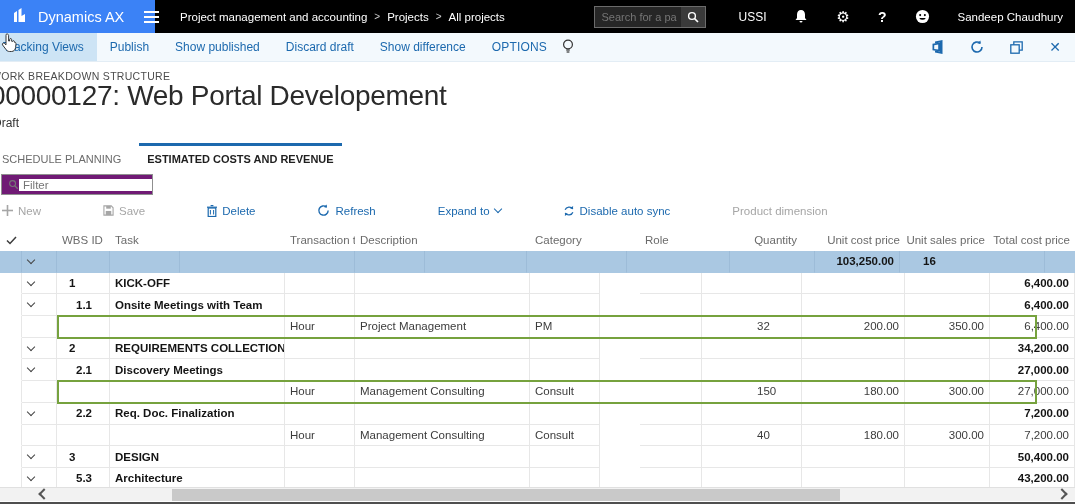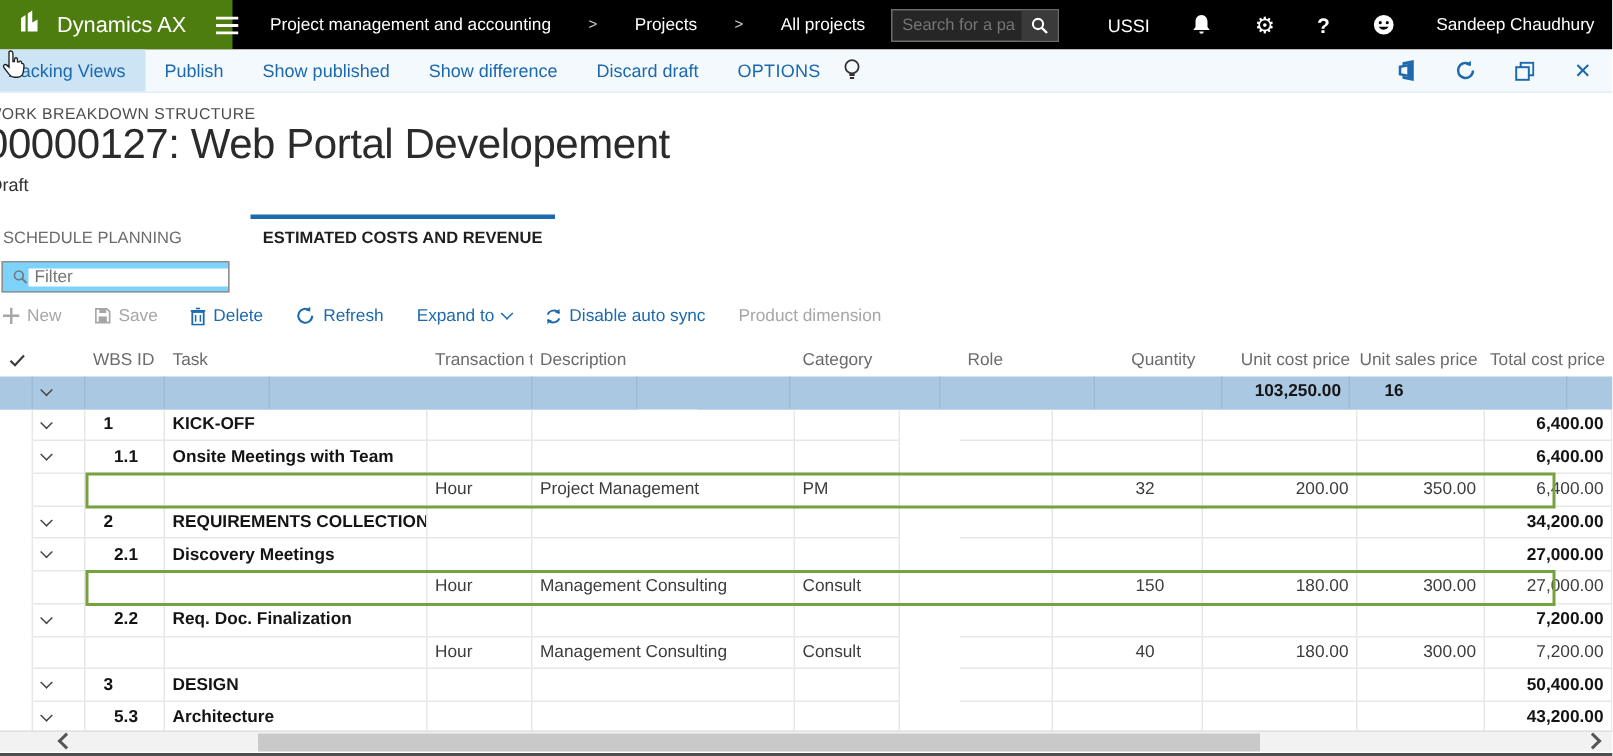--- a/index.html
+++ b/index.html
@@ -2,26 +2,26 @@
 <html><head>
 <meta charset="utf-8">
 <style>
   * { margin:0; padding:0; box-sizing:border-box; }
   html,body { width:1075px; height:504px; overflow:hidden; }
   body { font-family:"Liberation Sans","DejaVu Sans",sans-serif; background:#fff; position:relative; }
   .app { position:absolute; inset:0; border-bottom:2px solid #4f4f4f; overflow:hidden; background:#fff; }
 
   
   .topbar { position:absolute; top:0; left:0; width:1075px; height:33px; background:#000; display:flex; align-items:stretch; color:#fff; }
-  .brand { background:#4d7c0f; display:flex; align-items:center; width:155px; padding-left:13px; flex:0 0 auto; }
+  .brand { background:#3b82f6; display:flex; align-items:center; width:155px; padding-left:13px; flex:0 0 auto; }
   .brand-logo { margin-right:7px; }
   .brand-name { font-size:14.5px; color:#fff; white-space:nowrap; }
   .brand-divider { width:1px; background:#3c7fb8; margin:6px 0 6px 10px; }
   .hamburger { display:flex; align-items:center; padding:0 12px 0 10px; }
-  .breadcrumb { display:flex; align-items:center; font-size:11.5px; gap:25px; padding-left:25px; color:#fff; }
+  .breadcrumb { display:flex; align-items:center; font-size:11.5px; gap:7px; padding-left:25px; color:#fff; }
   .breadcrumb .sep { font-size:10px; color:#cfcfcf; }
   .topbar-right { margin-left:auto; display:flex; align-items:center; gap:0; padding-right:10px; }
   .searchbox { width:112px; height:22px; background:#262626; border:1px solid #6b6b6b; display:flex; align-items:center; margin-right:18px; }
   .searchbox input { flex:1; min-width:0; background:transparent; border:none; outline:none; color:#b9b9b9; font-size:11px; padding:0 4px 0 6px; font-family:inherit; }
   .search-btn { width:24px; height:20px; background:#3a3a3a; display:flex; align-items:center; justify-content:center; }
   .top-item { color:#fff; font-size:12px; padding:0 14px; display:flex; align-items:center; height:33px; }
   .top-icon { padding:0 14px; display:flex; align-items:center; height:33px; }
   .gear-glyph { font-size:15px; color:#fff; }
   .q-glyph { font-size:14px; font-weight:bold; color:#fff; }
   .username { font-size:11.5px; padding-right:2px; white-space:nowrap; }
@@ -37,31 +37,31 @@
   .x-glyph { font-size:14px; color:#1c69ae; font-weight:bold; }
   .bulb { margin-left:2px; display:flex; align-items:center; }
   .cursor-hand { position:absolute; left:1px; top:33px; z-index:50; pointer-events:none; }
 
   
   .caption { position:absolute; top:70px; left:-9px; font-size:10.5px; color:#4c4c4c; letter-spacing:.3px; white-space:nowrap; }
   .title { position:absolute; top:80px; left:-10px; font-size:28px; font-weight:400; color:#2b2b2b; white-space:nowrap; letter-spacing:-.3px; }
   .status { position:absolute; top:116px; left:-7px; font-size:12px; color:#333; }
 
   
-  .tabs { position:absolute; top:143px; left:0; display:flex;gap:28px; }
+  .tabs { position:absolute; top:143px; left:0; display:flex; }
   .tab { font-size:11px; color:#6b6b6b; padding:7px 6px 6px 2px; margin-right:12px; white-space:nowrap; cursor:pointer; border-top:3px solid transparent; }
   .tab.active { color:#1f1f1f; font-weight:bold; border-top:3px solid #1c69ae; padding-left:8px; padding-right:8px; }
 
   
-  .filterbox { position:absolute; top:174px; left:1px; width:152px; height:21px; border:1px solid #8f8f8f; display:flex; align-items:center; background:#7dd3fc; }
+  .filterbox { position:absolute; top:174px; left:1px; width:152px; height:21px; border:1px solid #8f8f8f; display:flex; align-items:center; background:#701a75; }
   .filterbox input { flex:1; min-width:0; border:none; outline:none; font-size:11.5px; color:#555; padding-left:4px; font-family:inherit; }
   .filter-mag { margin-left:6px; display:flex; align-items:center; }
 
   
-  .gridbar { position:absolute; top:204px; left:2px; display:flex; align-items:center; font-size:11.5px; }
+  .gridbar { position:absolute; top:204px; left:2px; display:flex; align-items:center; font-size:11.5px;gap:40px; }
   .gb-item { display:flex; align-items:center; gap:5px; margin-right:22px; cursor:pointer; white-space:nowrap; }
   .gb-item.blue { color:#1c69ae; }
   .gb-item.disabled { color:#a6a6a6; cursor:default; }
   .chev-down { width:6px; height:6px; border-right:1.5px solid #1c69ae; border-bottom:1.5px solid #1c69ae; transform:rotate(45deg); margin-top:-3px; }
 
   
   .grid { position:absolute; top:229px; left:0; width:1180px; font-size:11.5px; color:#1f1f1f; }
   .grow { display:flex; height:21.7px; position:relative; }
   .ghead { height:22px; color:#6b6b6b; }
   .ghead .gcell { border:none !important; }
@@ -159,22 +159,22 @@
       </div>
       <div class="top-item username">Sandeep Chaudhury</div>
     </div>
   </div>
 
   <div class="cmdbar">
     <div class="cmd-items" id="cmd-items">
         <div class="cmd-item hl">Tracking Views</div>
         <div class="cmd-item">Publish</div>
         <div class="cmd-item">Show published</div>
+        <div class="cmd-item">Discard draft</div>
         <div class="cmd-item">Show difference</div>
-        <div class="cmd-item">Discard draft</div>
         <div class="cmd-item caps">OPTIONS</div>
       </div>
     <span class="bulb">
       <svg width="12" height="16" viewBox="0 0 12 16">
           <circle cx="6" cy="5.5" r="4.4" fill="none" stroke="#333" stroke-width="1.2"></circle>
           <line x1="4.2" y1="11" x2="7.8" y2="11" stroke="#333" stroke-width="1.2"></line>
           <line x1="4.6" y1="13" x2="7.4" y2="13" stroke="#333" stroke-width="1.2"></line>
         </svg>
     </span>
     <div class="cmd-right">

